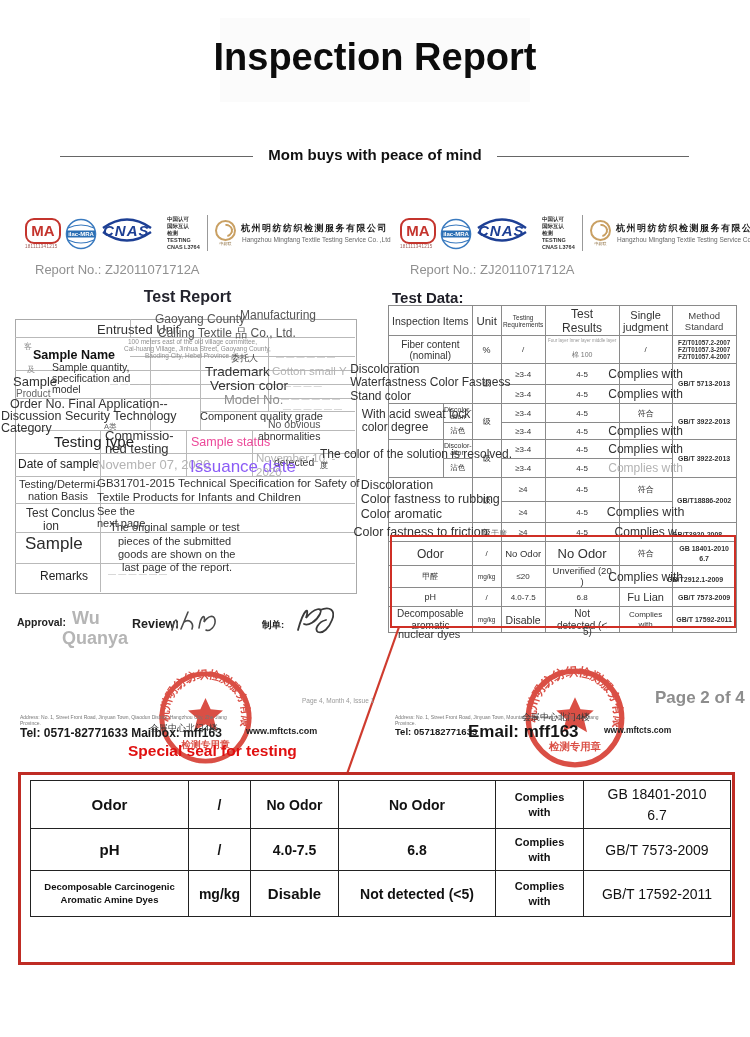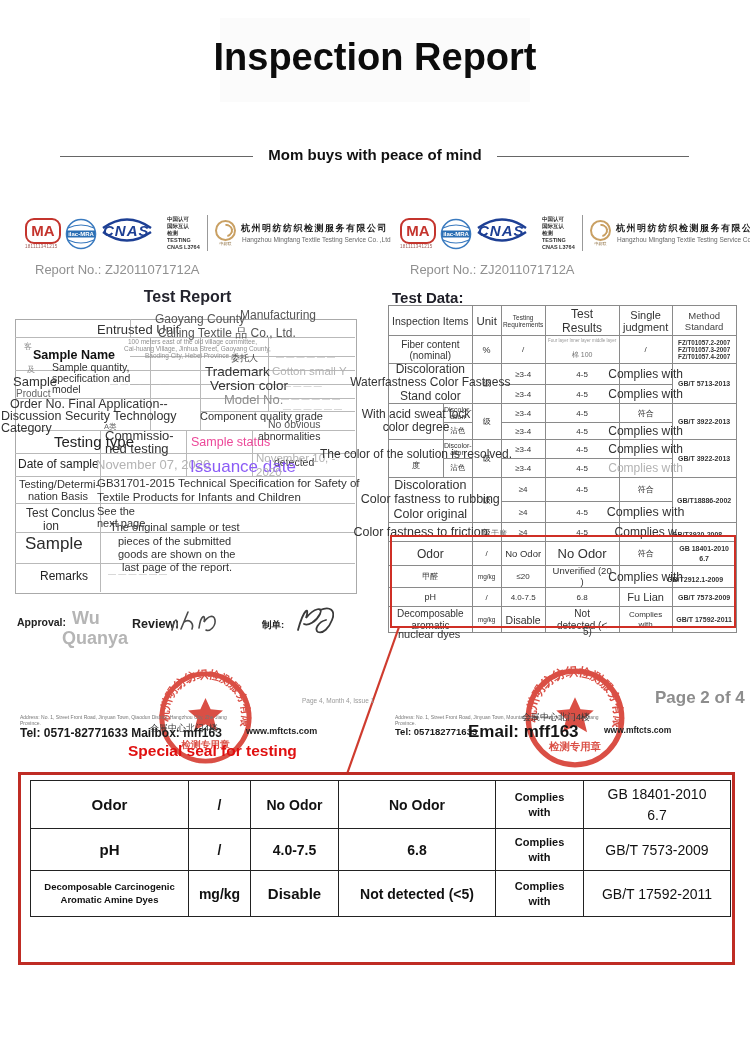--- a/index.html
+++ b/index.html
@@ -31,21 +31,21 @@
   .comp-cn{font-size:9px;font-weight:bold;letter-spacing:1.5px;color:#1b1b1b;}
   .comp-en{font-size:6.5px;color:#666;}
   .repno{font-size:13px;color:#909090;}
   
   .lt{font-size:12px;color:#333;}
   
   table.rt{position:absolute;left:388px;top:305px;border-collapse:collapse;table-layout:fixed;}
   table.rt td,table.rt th{border:1px solid #8a8a8a;padding:0;text-align:center;vertical-align:middle;
       font-weight:normal;color:#333;overflow:visible;position:relative;}
   .ctr-ovl{position:absolute;left:50%;top:50%;transform:translate(-50%,-50%);white-space:nowrap;}
-  .ctr-ovl3{position:absolute;left:50%;top:50%;transform:translate(-50%,-50%);white-space:nowrap;text-align:center;line-height:1.15;}
+  .ctr-ovl3{position:absolute;left:50%;top:50%;transform:translate(-50%,-50%);white-space:nowrap;text-align:left;line-height:1.15;}
   .redbox{border:2px solid #cf2f25;}
   
   .bframe{left:18px;top:772px;width:711px;height:187px;border:3px solid #bf2c24;background:#fff;}
   table.bt{position:absolute;left:30px;top:780px;border-collapse:collapse;table-layout:fixed;}
   table.bt td{border:1.5px solid #222;text-align:center;vertical-align:middle;color:#111;padding:0;}
   .seal-wrap{opacity:.88;}
   .redtxt{color:#e01010;}
 </style>
 </head>
 <body>
@@ -327,21 +327,21 @@
       <td>
             <span class="ctr-ovl fade" style="font-size:12px;">Complies with</span>
           </td>
     </tr>
 
     <tr style="height:24px">
       <td colspan="2" rowspan="2">
         <div class="ctr-ovl3" style="font-size:12.5px;">
           <div>Discoloration</div>
           <div>Color fastness to rubbing</div>
-          <div>Color original</div>
+          <div>Color aromatic</div>
         </div>
       </td>
       <td rowspan="2" style="font-size:8px;">级</td>
       <td style="font-size:8px;">≥4</td>
       <td style="font-size:8px;">4-5</td>
       <td style="font-size:8px;">符合</td>
       <td rowspan="2" style="font-size:7px;font-weight:bold;color:#333;">GB/T18886-2002</td>
     </tr>
     <tr style="height:21px">
       <td style="font-size:8px;">≥4</td>

